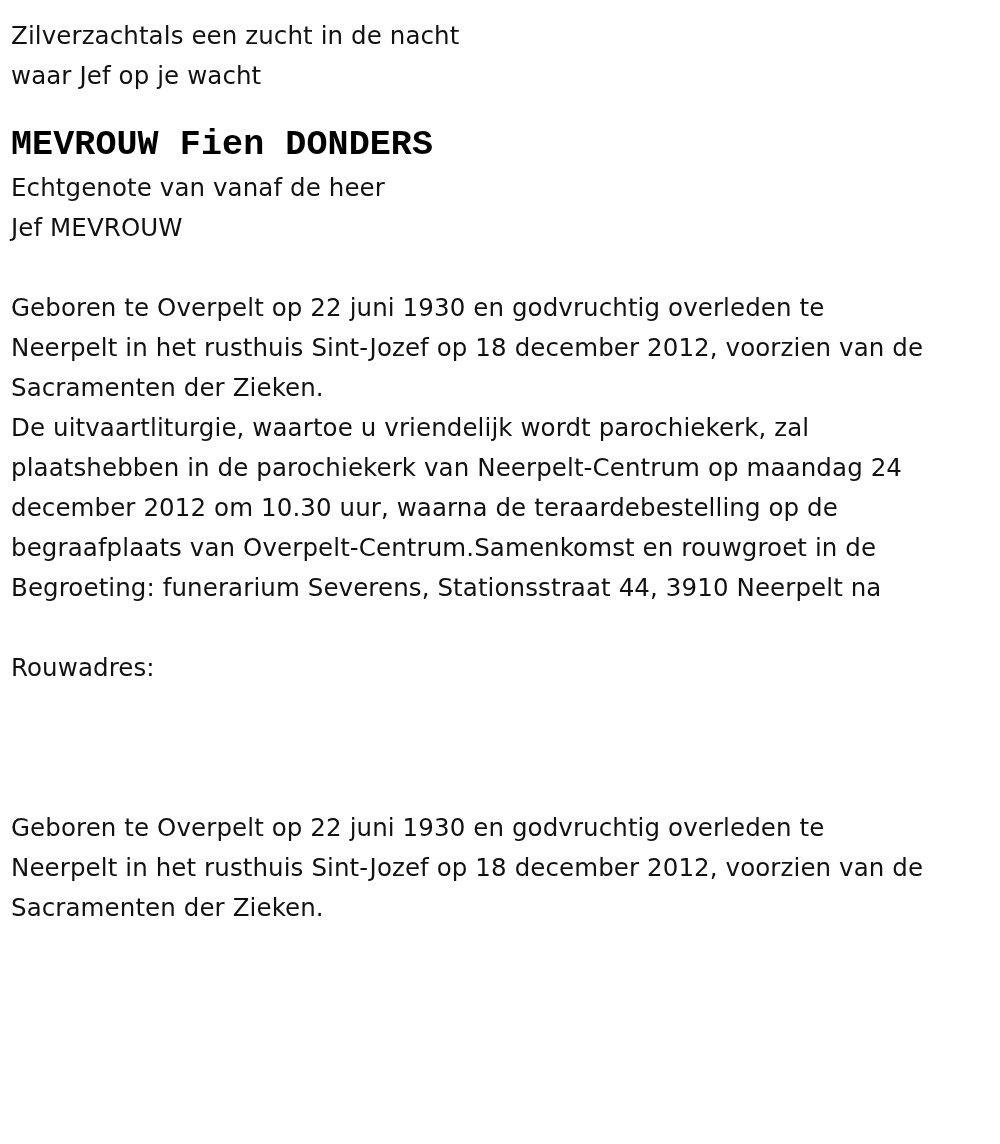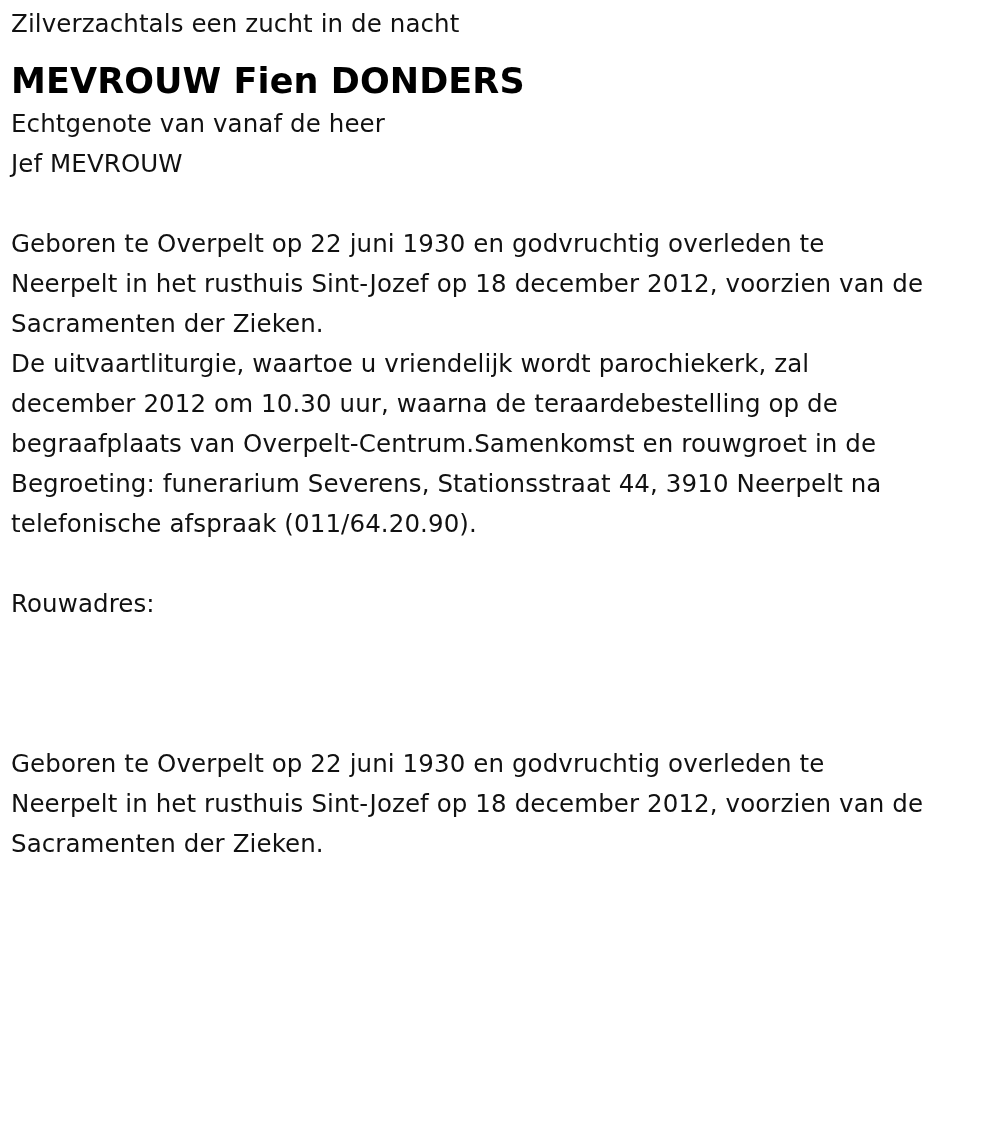--- a/index.html
+++ b/index.html
@@ -19,21 +19,21 @@
       padding: 0 0 0 11px;
       font-size: 24.5px;
       line-height: 40px;
       letter-spacing: 0.1px;
     }
     .line {
       display: block;
       white-space: nowrap;
       height: 40px;
     }
-    .poem { padding-top: 4px; }
+    .poem { padding-top: 16px; }
     .title {
       display: block;
       font-weight: bold;
       font-size: 35px;
       line-height: 46px;
       height: 46px;
       margin-top: 14px;
       margin-bottom: 0px;
       white-space: nowrap;
       color: #000000;
@@ -44,40 +44,41 @@
       transform-origin: left center;
     }
   </style>
 </head>
 <body>
 
 <div class="doc">
 
   <div class="poem">
     <span class="line"><span class="cond">Zilverzachtals een zucht in de nacht</span></span>
+    <span class="line"><span class="cond">waar Jef op je wacht</span></span>
   </div>
 
-  <h1 class="title" style="margin:14px 0 0 0;">MEVROUW Fien DONDERS</h1>
+  <h1 class="title" style="margin:26px 0 0 0;font-family:Liberation Mono, monospace;">MEVROUW Fien DONDERS</h1>
 
   <div>
     <span class="line"><span class="cond">Echtgenote van vanaf de heer</span></span>
     <span class="line"><span class="cond">Jef MEVROUW</span></span>
   </div>
 
   <span class="blank"></span>
 
   <div>
     <span class="line"><span class="cond">Geboren te Overpelt op 22 juni 1930 en godvruchtig overleden te</span></span>
     <span class="line"><span class="cond">Neerpelt in het rusthuis Sint-Jozef op 18 december 2012, voorzien van de</span></span>
     <span class="line"><span class="cond">Sacramenten der Zieken.</span></span>
     <span class="line"><span class="cond">De uitvaartliturgie, waartoe u vriendelijk wordt parochiekerk, zal</span></span>
+    <span class="line"><span class="cond">plaatshebben in de parochiekerk van Neerpelt-Centrum op maandag 24</span></span>
     <span class="line"><span class="cond">december 2012 om 10.30 uur, waarna de teraardebestelling op de</span></span>
     <span class="line"><span class="cond">begraafplaats van Overpelt-Centrum.Samenkomst en rouwgroet in de</span></span>
     <span class="line"><span class="cond">Begroeting: funerarium Severens, Stationsstraat 44, 3910 Neerpelt na</span></span>
-    <span class="line"><span class="cond">telefonische afspraak (011/64.20.90).</span></span>
   </div>
 
   <span class="blank"></span>
 
   <span class="line"><span class="cond">Rouwadres:</span></span>
 
   <span class="blank"></span>
 
 
   <span class="blank"></span>

